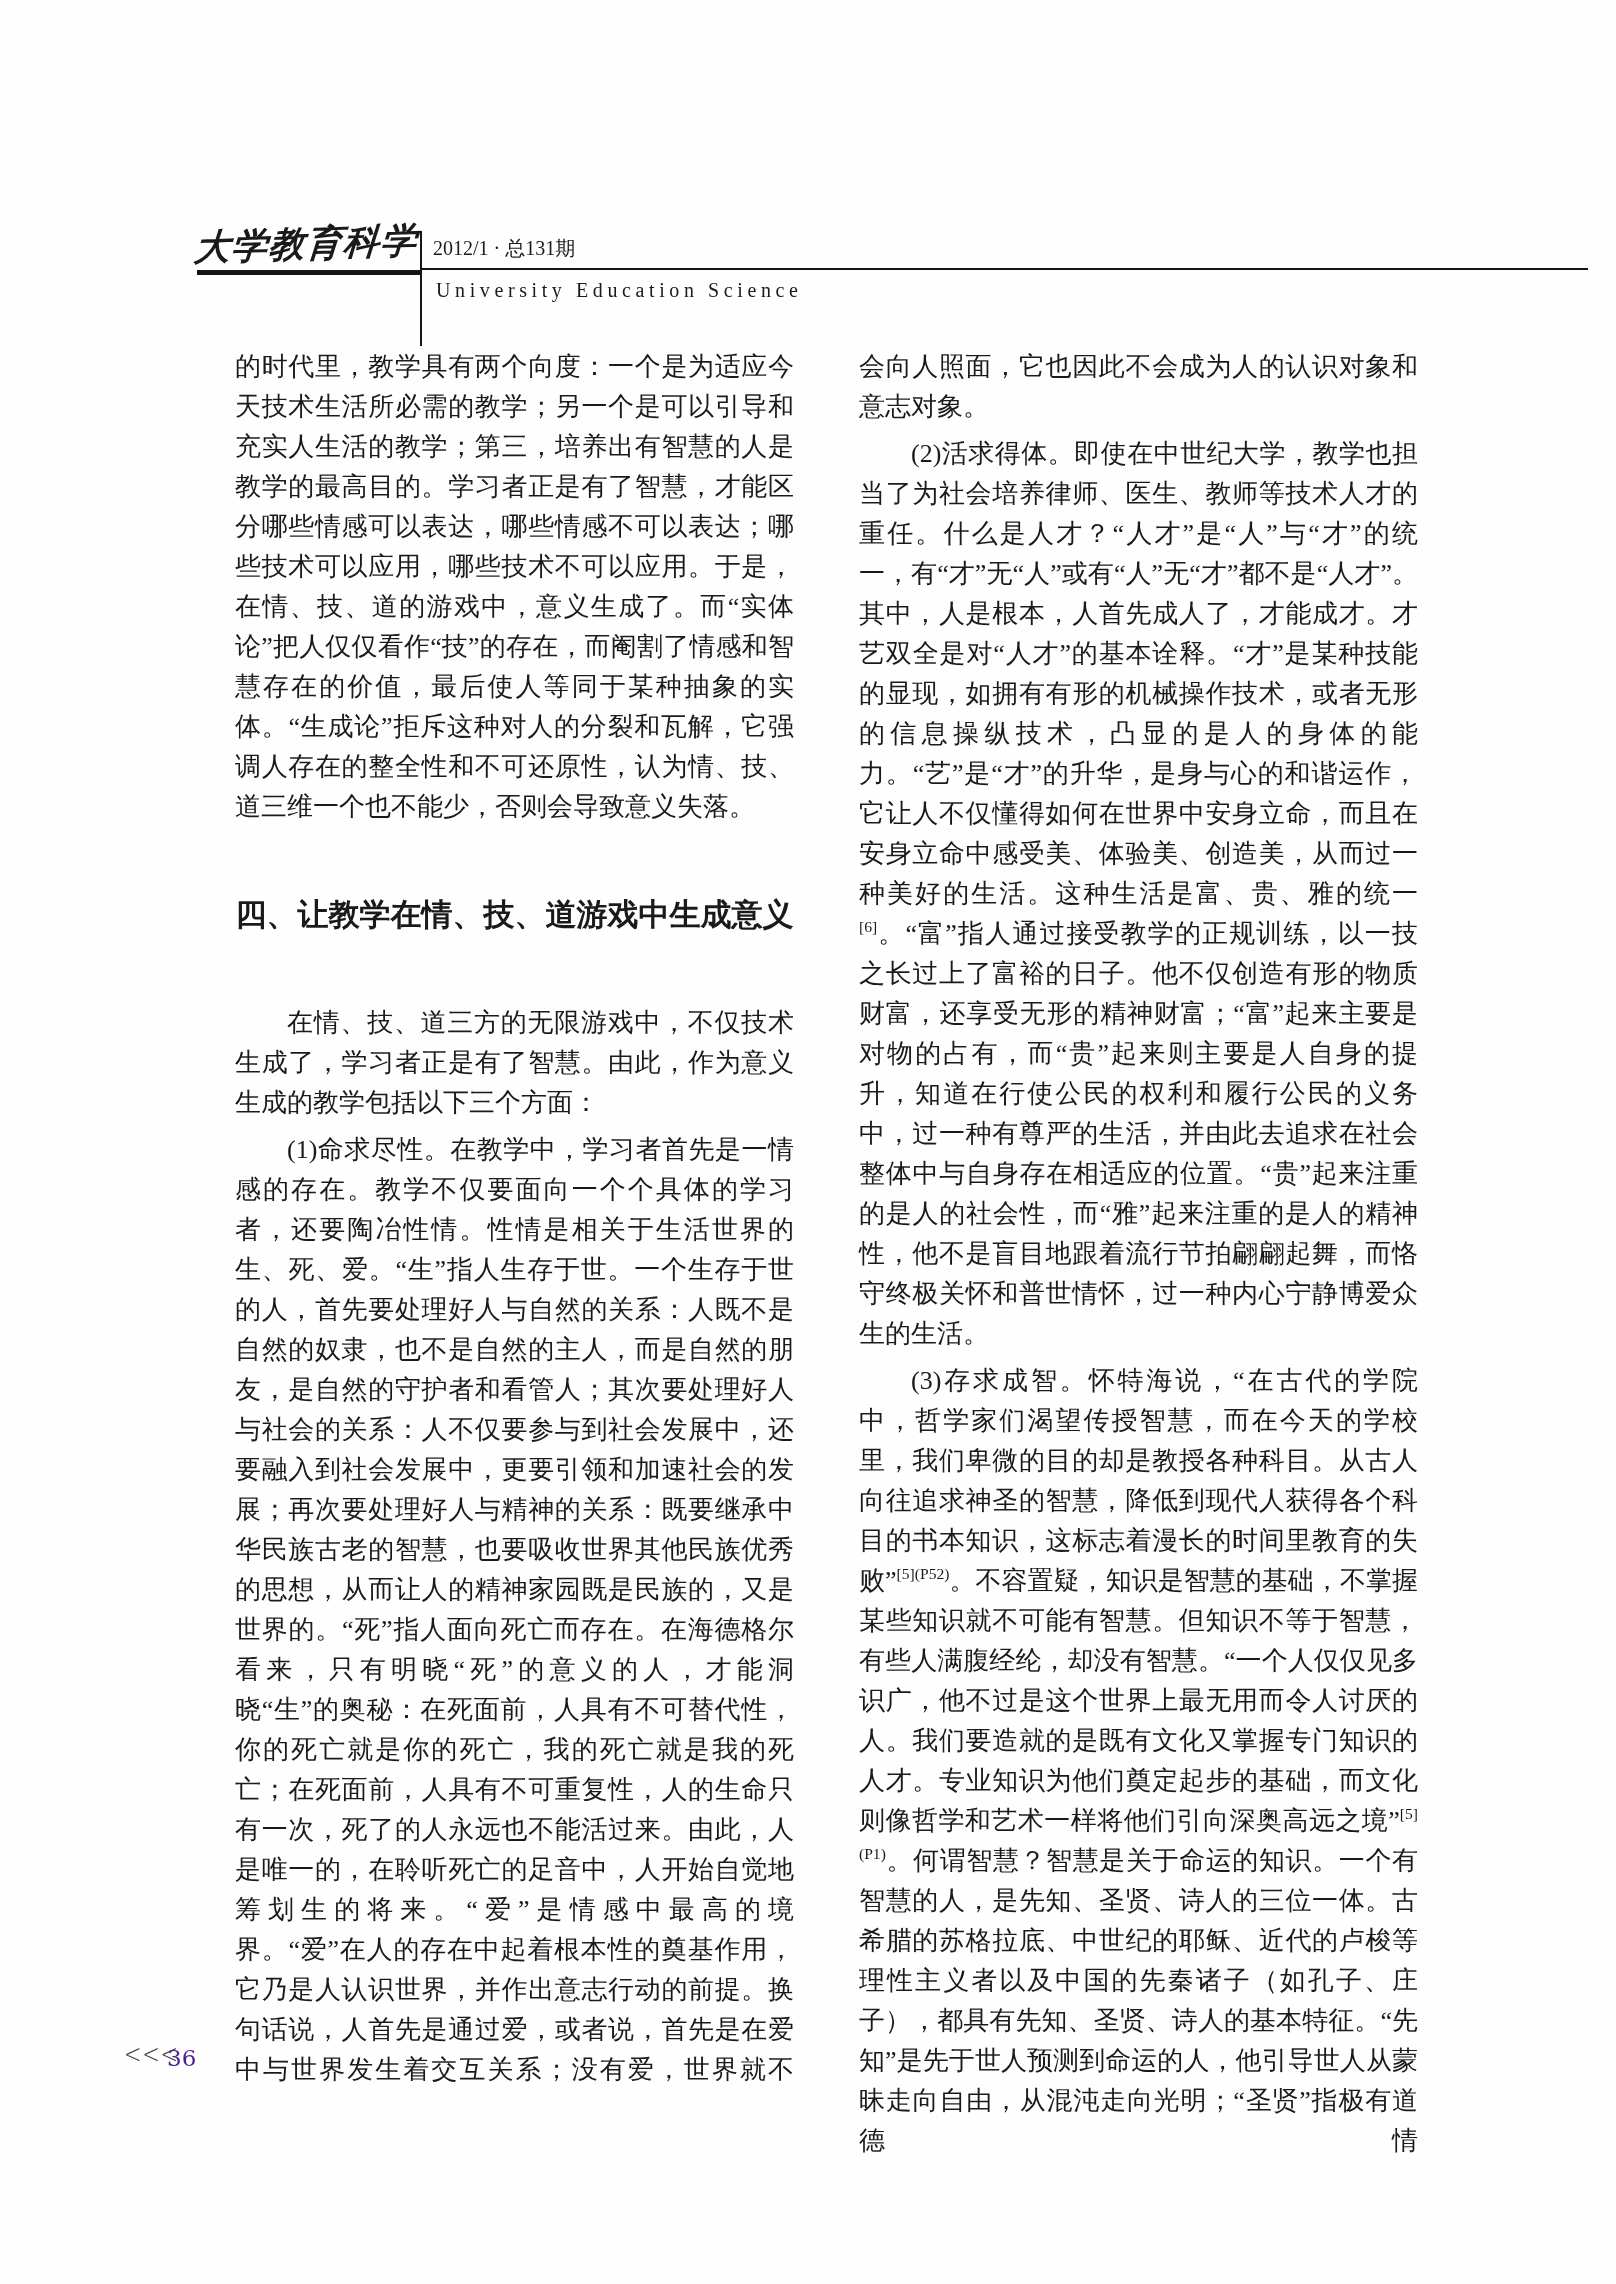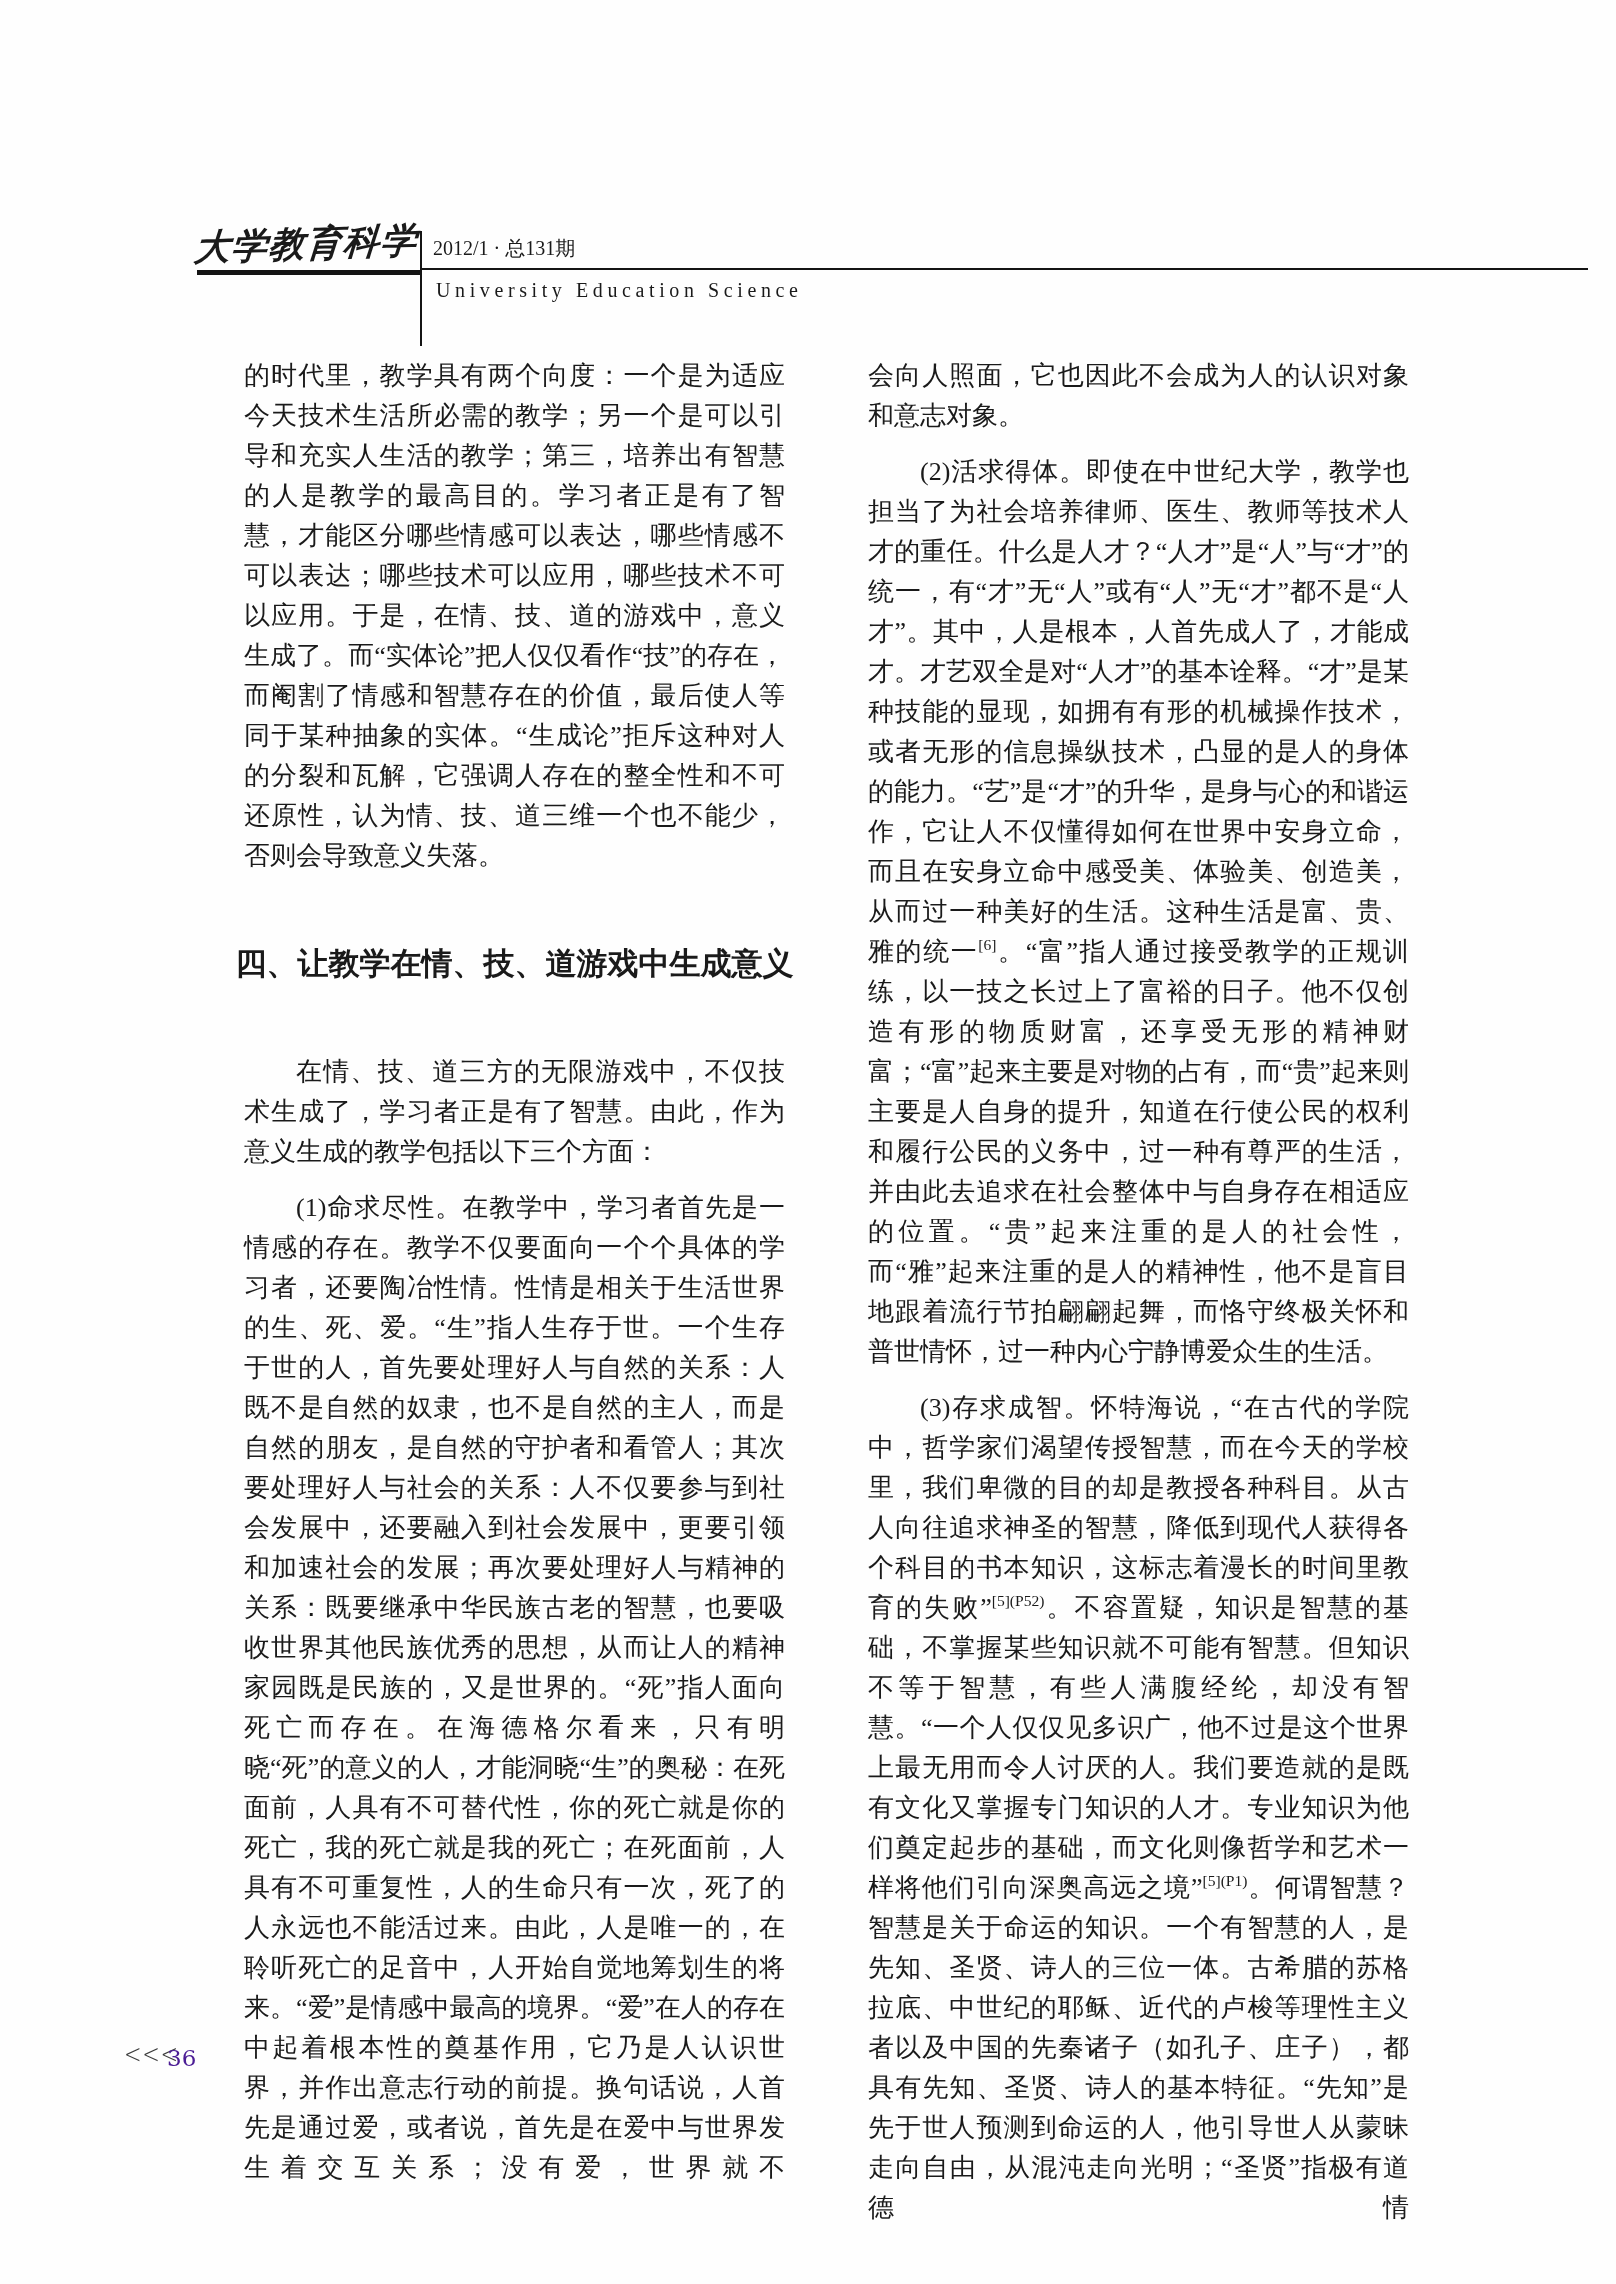--- a/index.html
+++ b/index.html
@@ -24,21 +24,21 @@
   .rule-thin{position:absolute;left:422px;top:268px;width:1166px;height:2px;background:#141414;}
   .en-title{position:absolute;left:412px;top:279px;font-size:20px;letter-spacing:4.6px;white-space:nowrap;margin-left:24px;}
   
   .col{
     position:absolute;top:340px;width:573px;
     font-size:26px;line-height:40px;
     text-align:justify;
   }
   #left-column{left:228px;}
   #right-column{left:852px;}
-  .para{margin:16px;}
+  .para{margin:7px;}
   .para.indent{text-indent:2em;}
   .para.cont{text-align-last:justify;}
   .sec-heading{
     margin:65px 0;
     font-size:31px;line-height:46px;font-weight:bold;
     text-align:right;text-align-last:center;text-indent:0;
     font-family:"Liberation Sans","DejaVu Sans",sans-serif;
   }
   sup.ref{font-size:15.6px;line-height:0;vertical-align:super;}
   

